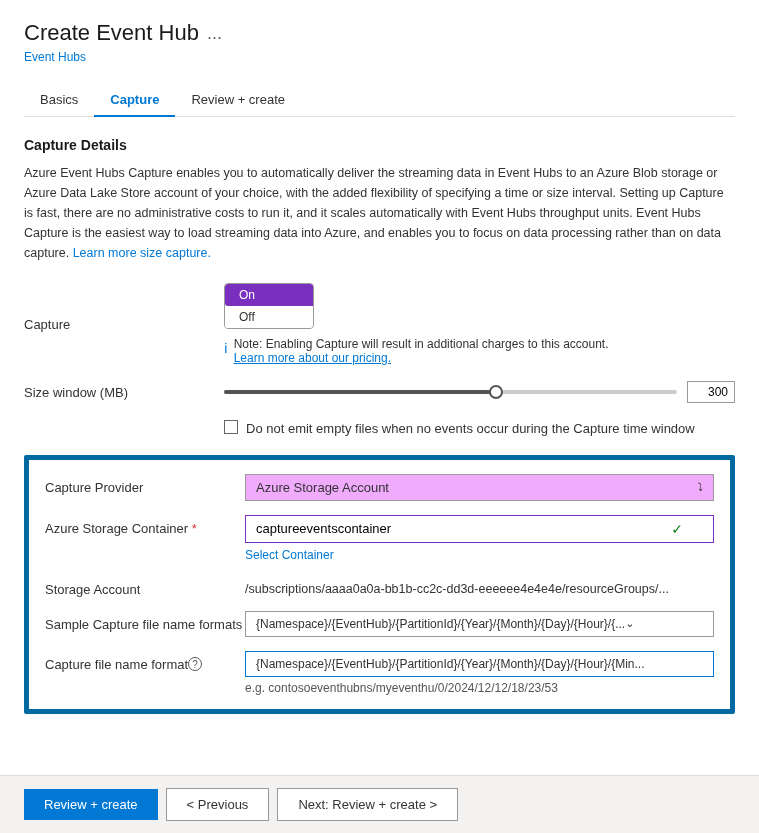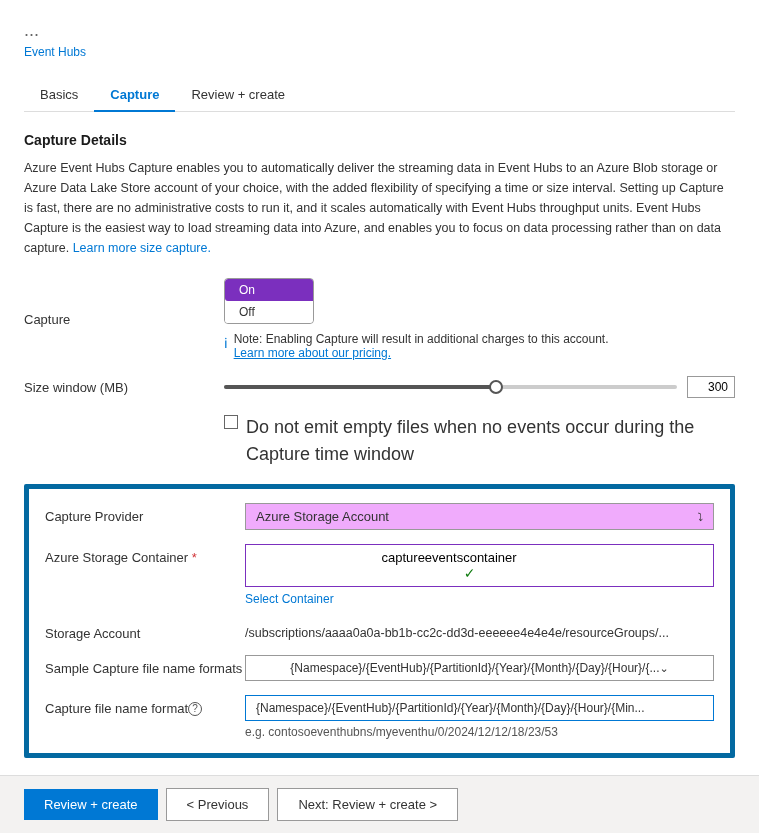--- a/index.html
+++ b/index.html
@@ -175,21 +175,21 @@
     }
     .checkbox-box {
       width: 14px;
       height: 14px;
       border: 1px solid #666;
       background: #fff;
       flex-shrink: 0;
       margin-top: 1px;
     }
     .checkbox-label {
-      font-size: 18px;
+      font-size: 13px;
       color: #333;
       line-height: 1.5;
     }
     
     .capture-provider-section {
       border: 5px solid #0369a1;
       border-radius: 2px;
       padding: 14px 16px;
       margin-top: 4px;
     }
@@ -231,21 +231,20 @@
     }
     .input-field-with-check {
       width: 100%;
       border: 1px solid #7b2fbe;
       padding: 5px 30px 5px 10px;
       font-size: 13px;
       position: relative;
       display: flex;
       align-items: center;
       justify-content: space-between;
-      flex-direction: column;
     }
     .input-checkmark {
       color: #107c10;
       font-size: 14px;
     }
     .select-container-link {
       margin-top: 4px;
     }
     .select-container-link a {
       color: #0078d4;
@@ -258,21 +257,21 @@
       padding-top: 6px;
     }
     .sample-dropdown {
       width: 100%;
       border: 1px solid #999;
       padding: 5px 10px;
       font-size: 12px;
       background: #fff;
       display: flex;
       align-items: center;
-      justify-content: center;
+      justify-content: flex-start;
       cursor: pointer;
     }
     .capture-format-input {
       width: 100%;
       border: 1px solid #0078d4;
       padding: 5px 10px;
       font-size: 12px;
       color: #333;
     }
     .capture-format-example {
@@ -331,20 +330,21 @@
       padding-bottom: 80px;
     }
   </style>
 </head>
 <body>
 
 <div class="page-container">
   <div class="main-content">
 
     <div style="display:flex; align-items:center; gap:8px; margin-bottom:4px;">
+      <h1 class="page-title">Create Event Hub</h1>
       <span class="page-title-dots">...</span>
     </div>
     <div class="page-subtitle">Event Hubs</div>
 
     <div class="tabs">
       <div class="tab">Basics</div>
       <div class="tab active">Capture</div>
       <div class="tab">Review + create</div>
     </div>
 

